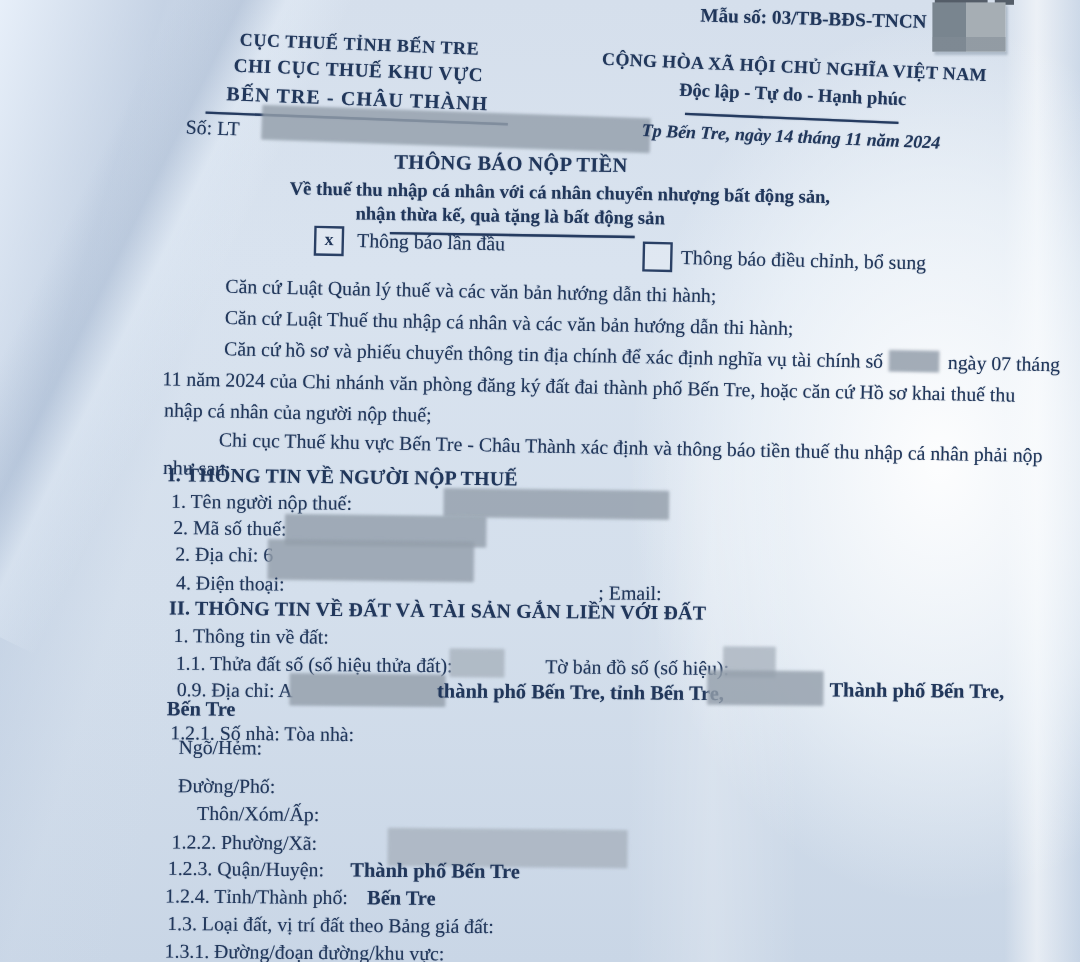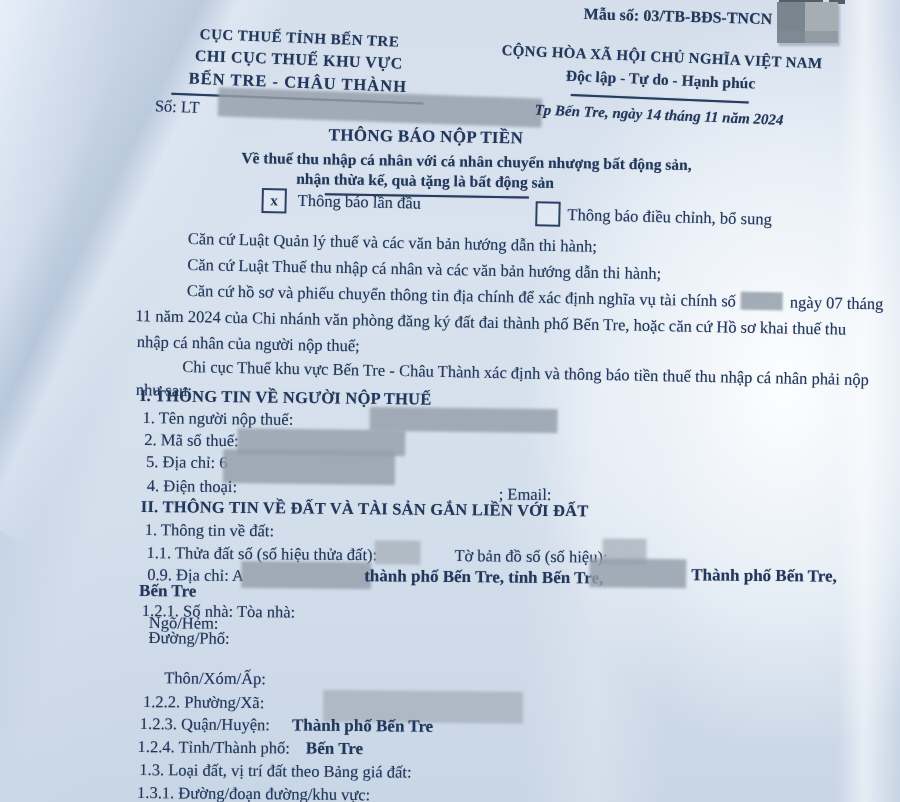--- a/index.html
+++ b/index.html
@@ -96,21 +96,21 @@
     <div class="t" style="left:50px; top:128px;">Chi cục Thuế khu vực Bến Tre - Châu Thành xác định và thông báo tiền thuế thu nhập cá nhân phải nộp</div>
     <div class="t" style="left:4px; top:152px;">như sau:</div>
   </div>
 
   <div class="grp fs165" style="left:138px; top:386px; width:760px; transform:rotate(.7deg);">
     <div class="t b" style="left:2px; top:0; letter-spacing:.2px;">I. THÔNG TIN VỀ NGƯỜI NỘP THUẾ</div>
     <div class="t" style="left:5px; top:22px;">1. Tên người nộp thuế:</div>
     <div class="redact" style="left:232px; top:18px; width:188px; height:24px;"></div>
     <div class="t" style="left:7px; top:44px;">2. Mã số thuế:</div>
     <div class="redact" style="left:100px; top:41px; width:168px; height:26px;"></div>
-    <div class="t" style="left:9px; top:66px;">5. Địa chỉ:  6</div>
+    <div class="t" style="left:9px; top:66px;">2. Địa chỉ:  6</div>
     <div class="redact" style="left:86px; top:62px; width:172px; height:34px;"></div>
     <div class="t" style="left:10px; top:90px;">4. Điện thoại:</div>
     <div class="t" style="left:362px; top:94px;">; Email:</div>
   </div>
 
   <div class="grp fs165" style="left:138px; top:497px; width:760px; transform:rotate(.55deg);">
     <div class="t b" style="left:3px; top:0; letter-spacing:.2px;">II. THÔNG TIN VỀ ĐẤT VÀ TÀI SẢN GẮN LIỀN VỚI ĐẤT</div>
     <div class="t" style="left:7px; top:23px;">1. Thông tin về đất:</div>
 
     <div class="t" style="left:9px; top:46px;">1.1. Thửa đất số (số hiệu thửa đất):</div>
@@ -120,21 +120,21 @@
 
     <div class="t" style="left:10px; top:68px;">0.9. Địa chỉ: A</div>
     <div class="redact" style="left:104px; top:63px; width:130px; height:27px;"></div>
     <div class="t b fs17" style="left:227px; top:67px;">thành phố Bến Tre, tỉnh Bến Tre,</div>
     <div class="redact" style="left:452px; top:57px; width:97px; height:29px;"></div>
     <div class="t b fs17" style="left:554px; top:63px;">Thành phố Bến Tre,</div>
     <div class="t b fs17" style="left:2px; top:84px;">Bến Tre</div>
 
     <div class="t" style="left:5px; top:104px;">1.2.1. Số nhà: Tòa nhà:</div>
     <div class="t" style="left:12px; top:116px;">Ngõ/Hẻm:</div>
-    <div class="t" style="left:12px; top:131px;text-align:center;">Đường/Phố:</div>
+    <div class="t" style="left:12px; top:148px;text-align:center;">Đường/Phố:</div>
     <div class="t" style="left:28px; top:171px;">Thôn/Xóm/Ấp:</div>
 
     <div class="t" style="left:7px; top:195px;">1.2.2. Phường/Xã:</div>
     <div class="redact lt" style="left:187px; top:191px; width:200px; height:32px;"></div>
 
     <div class="t" style="left:4px; top:217px;"><span>1.2.3. Quận/Huyện:</span><span class="b fs17" style="margin-left:22px;">Thành phố Bến Tre</span></div>
     <div class="t" style="left:2px; top:240px;"><span>1.2.4. Tỉnh/Thành phố:</span><span class="b fs17" style="margin-left:16px;">Bến Tre</span></div>
     <div class="t" style="left:4px; top:263px;">1.3. Loại đất, vị trí đất theo Bảng giá đất:</div>
     <div class="t" style="left:2px; top:286px;">1.3.1. Đường/đoạn đường/khu vực:</div>
   </div>

